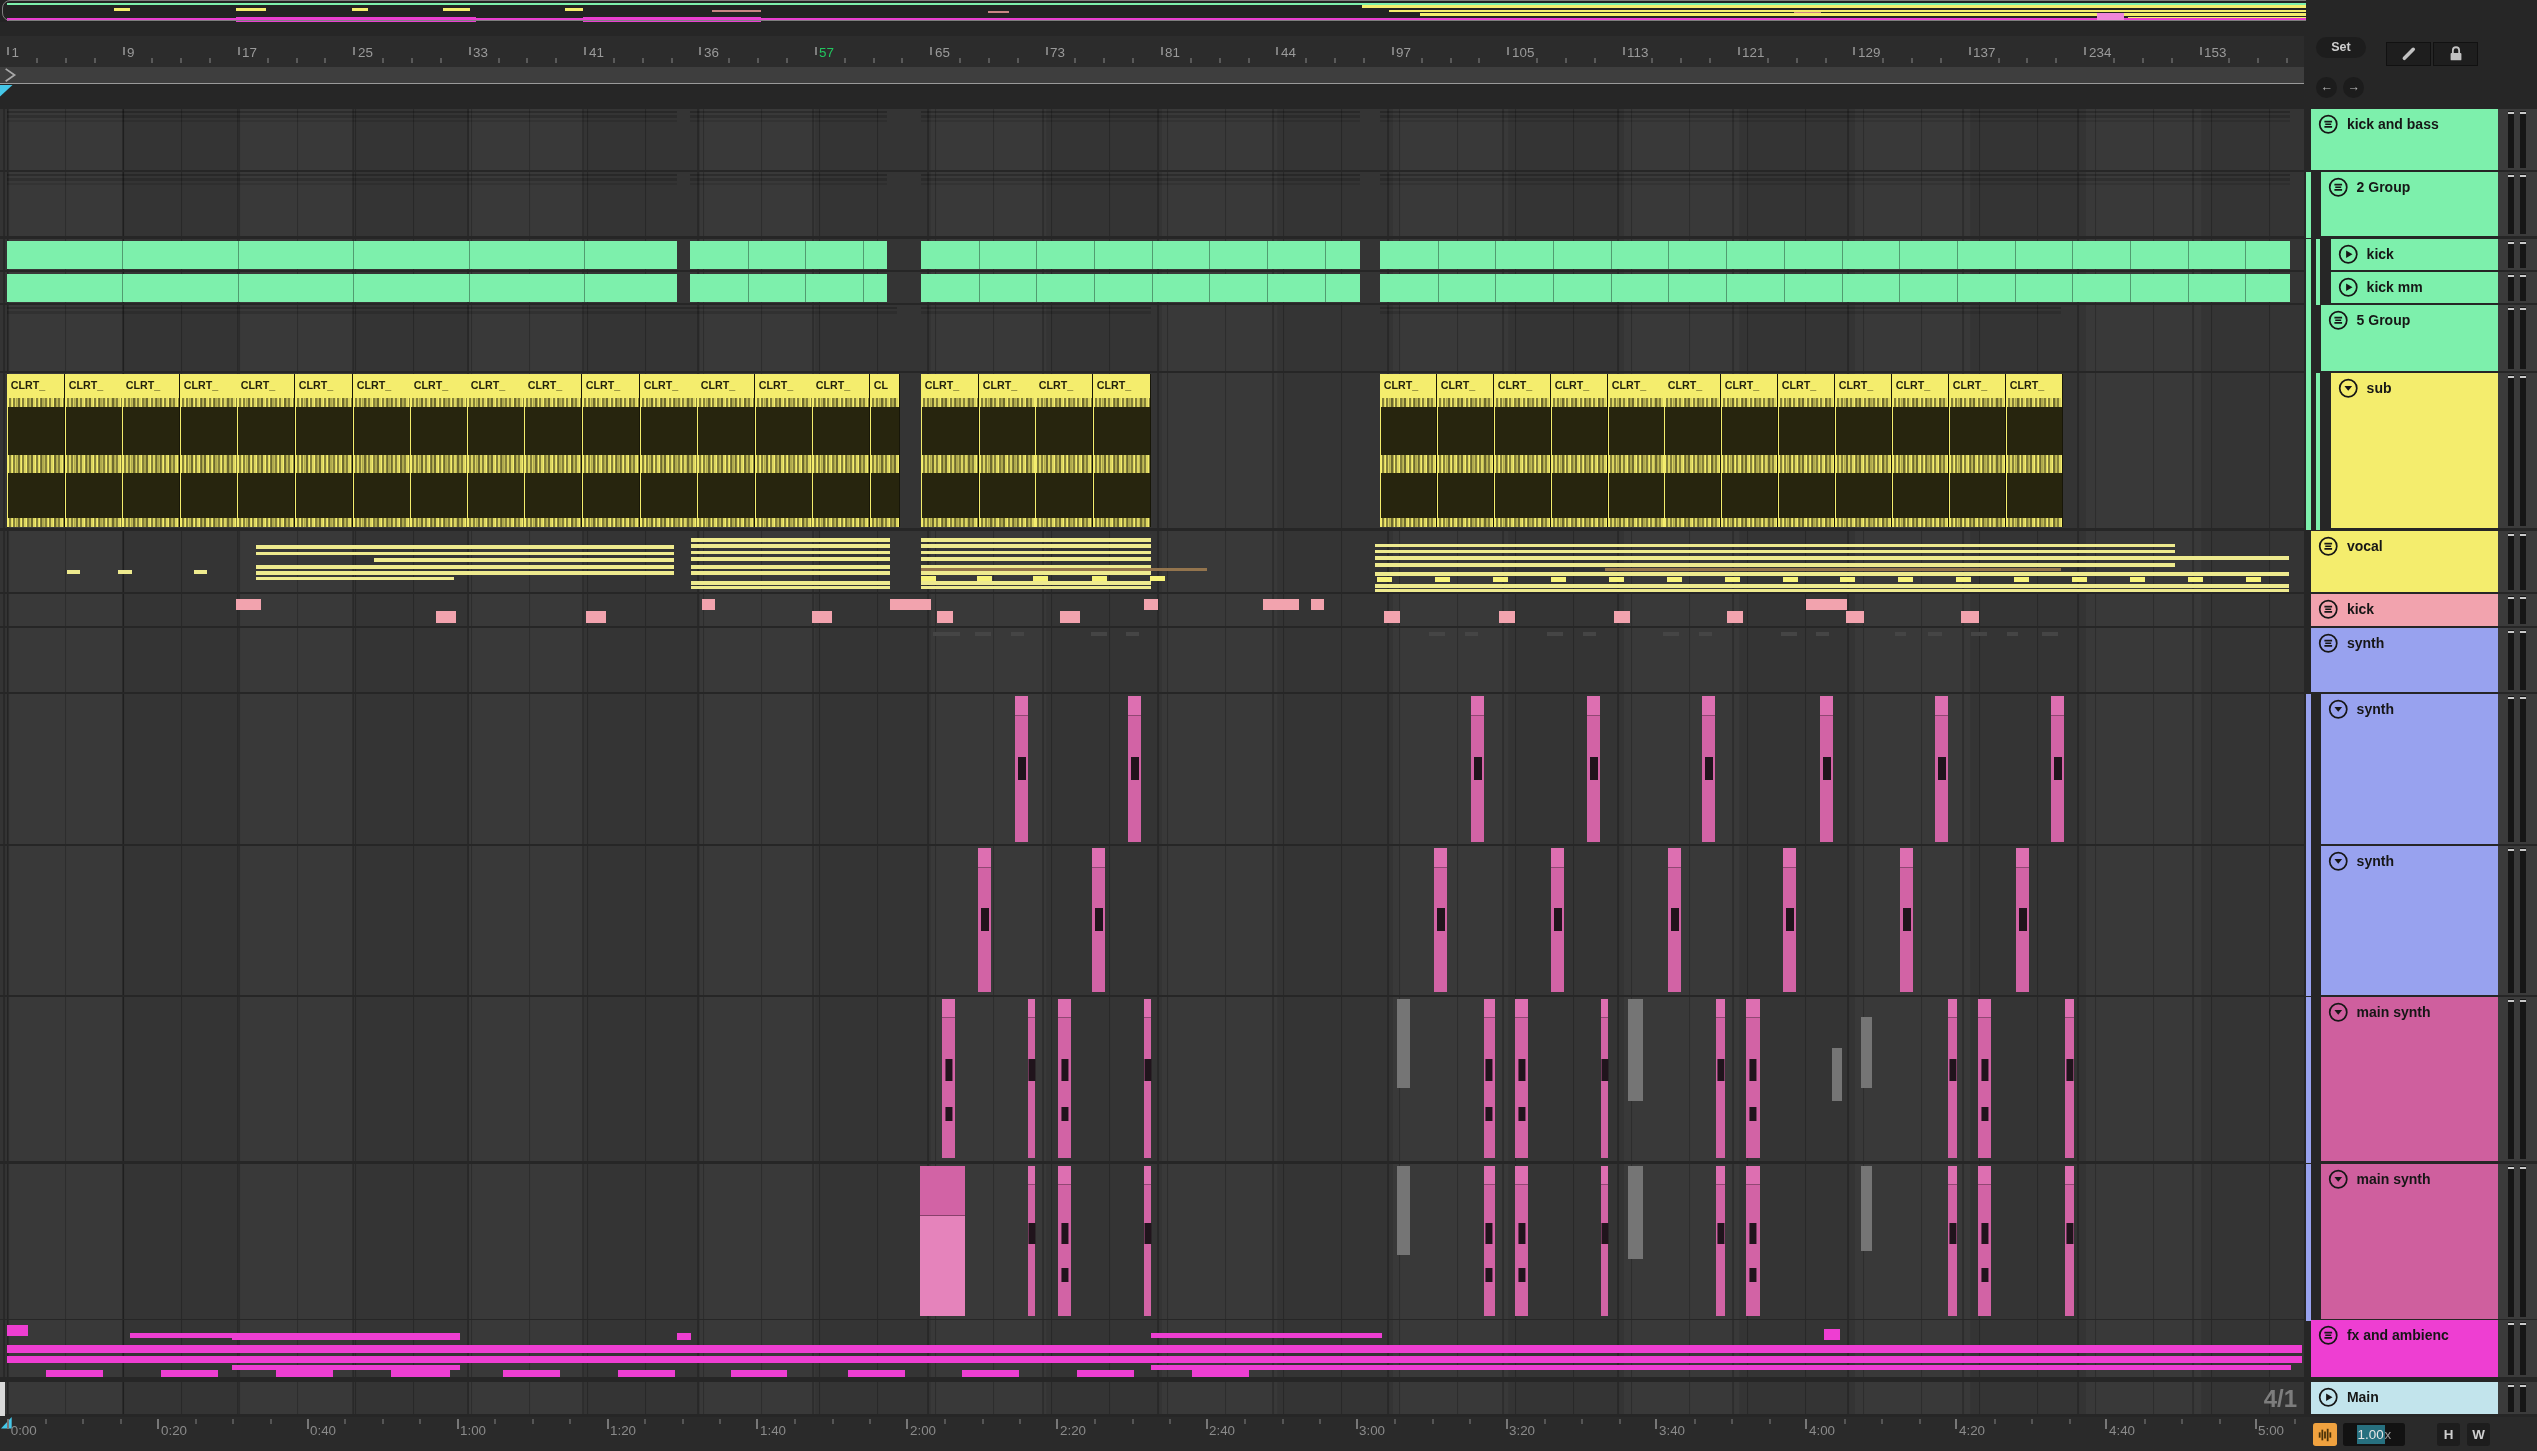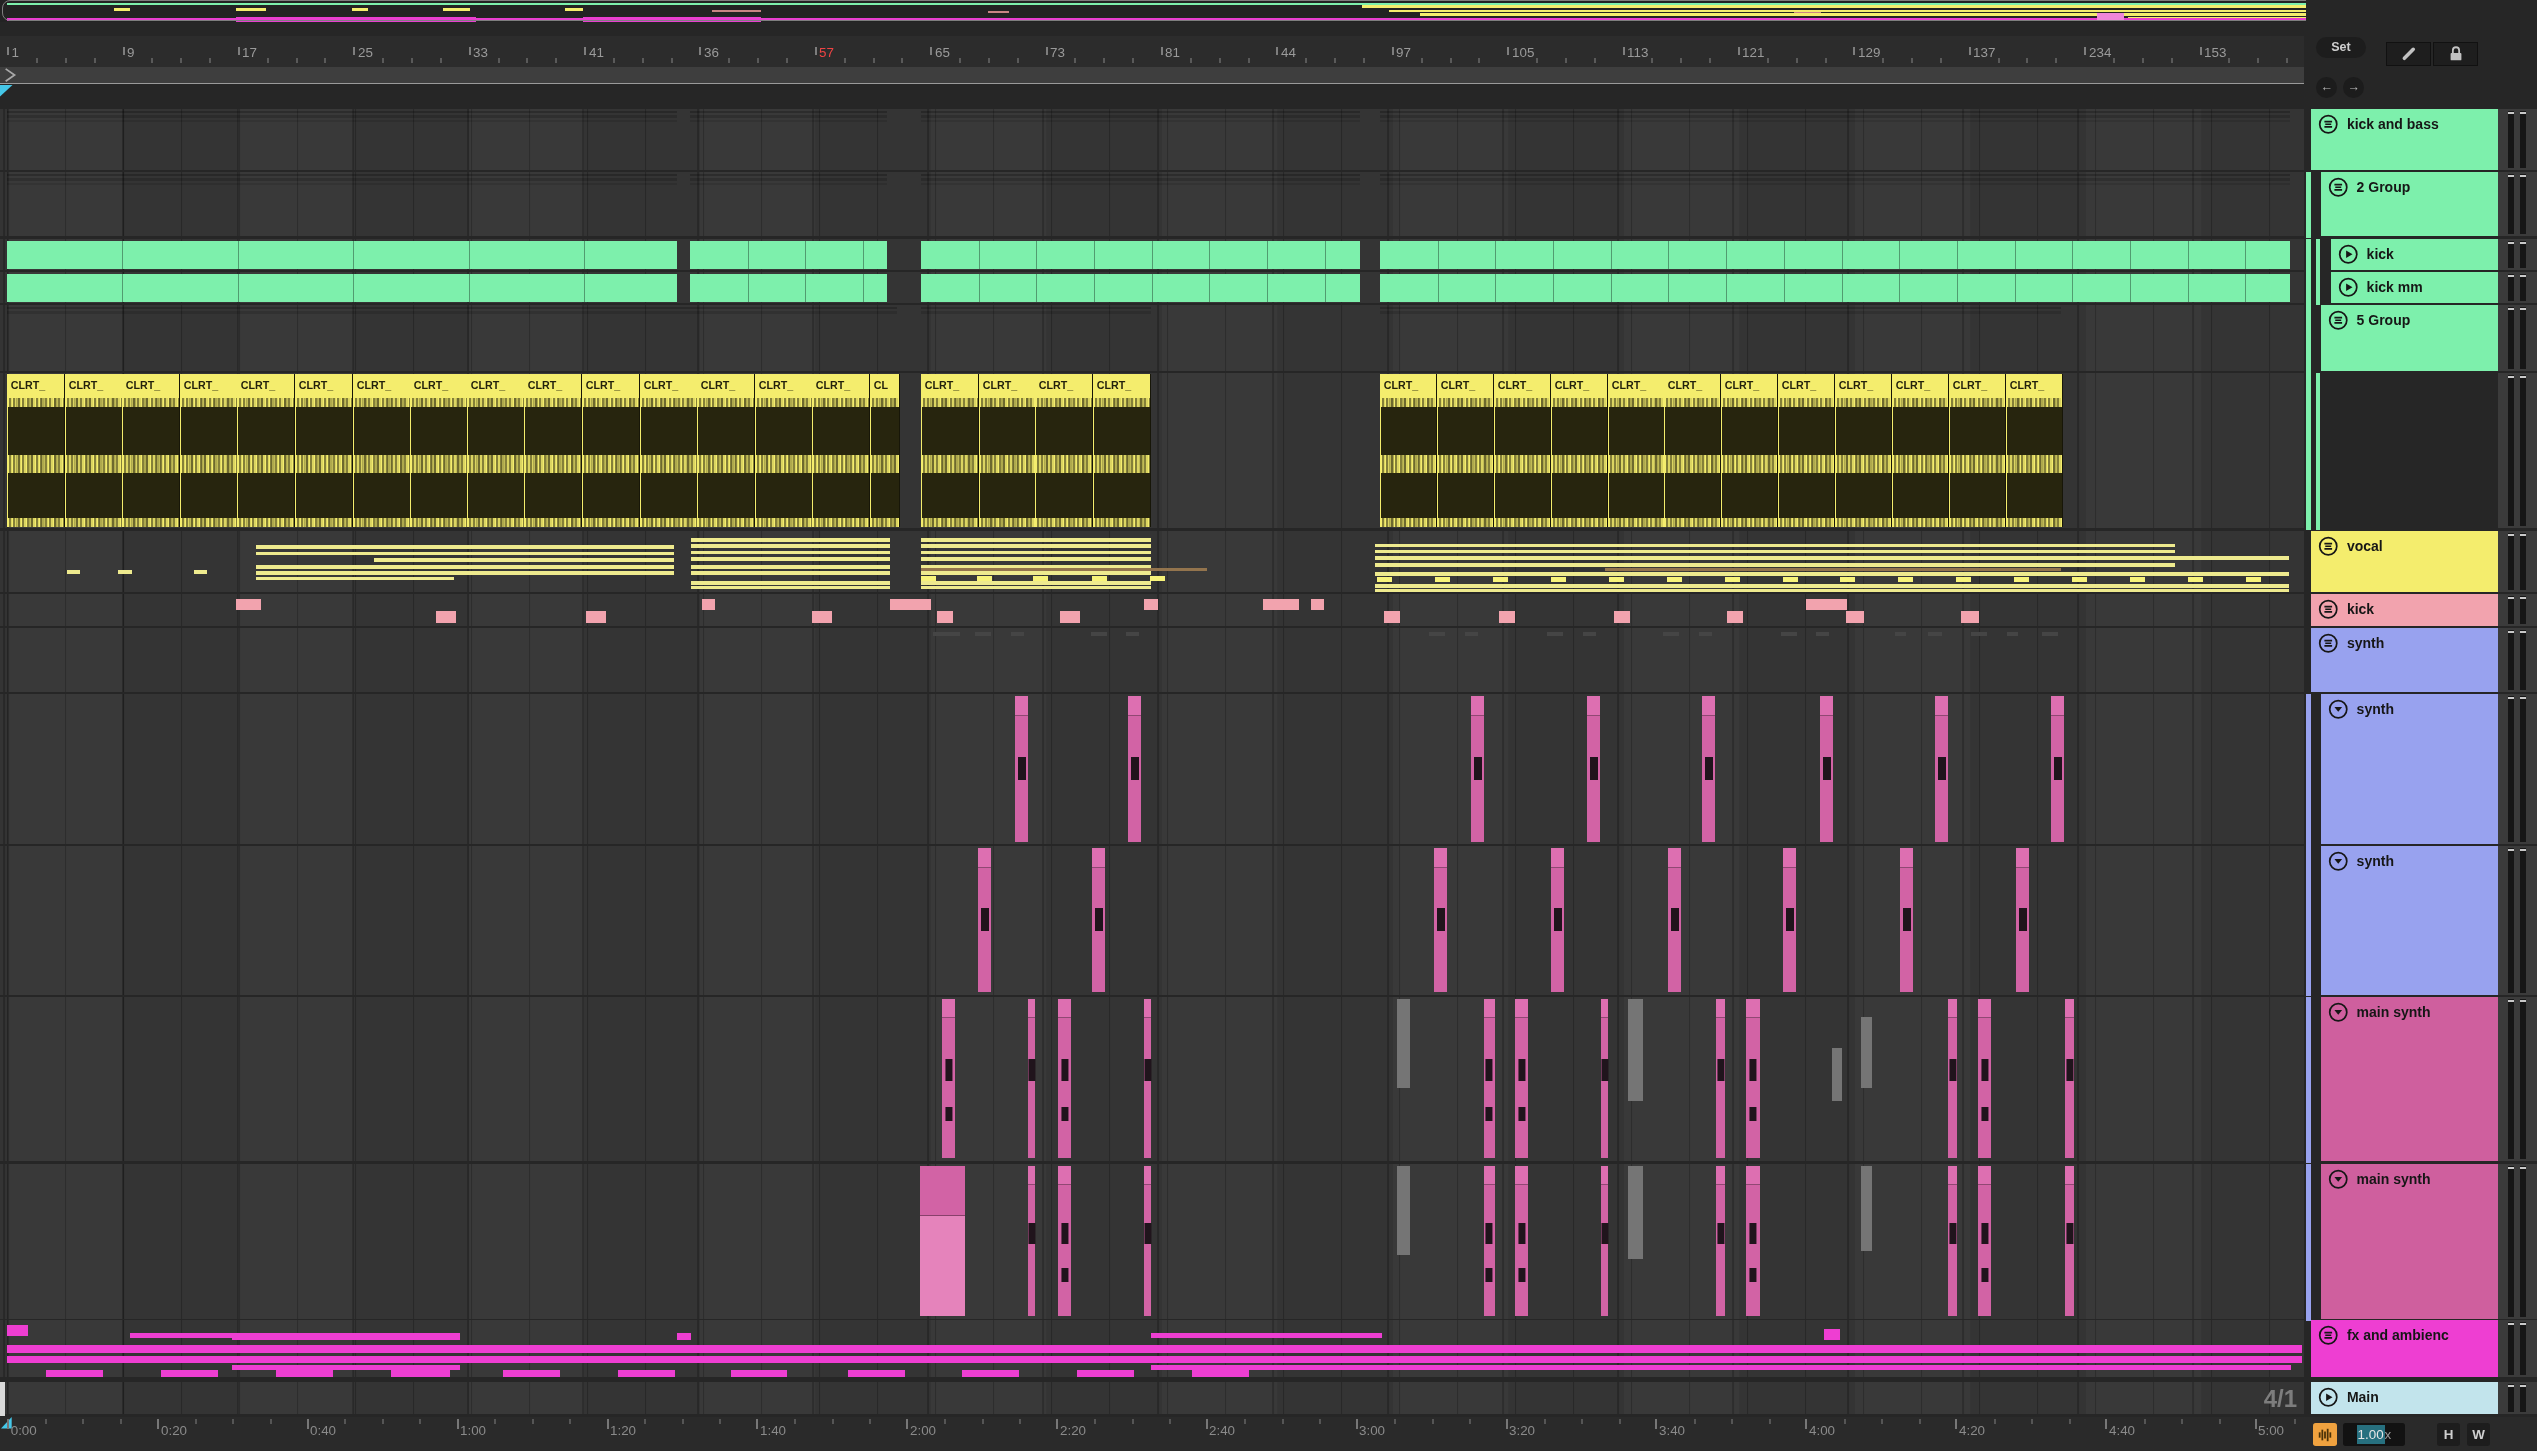--- a/index.html
+++ b/index.html
@@ -87,21 +87,21 @@
       <div style="left: 242px; top: 9px; color: rgb(154, 154, 154); font-size: 13.4px; position: absolute;">17</div>
       <div style="left: 353px; top: 10.7px; width: 1.8px; height: 8px; background: rgb(125, 125, 125); position: absolute;"></div>
       <div style="left: 358px; top: 9px; color: rgb(154, 154, 154); font-size: 13.4px; position: absolute;">25</div>
       <div style="left: 469px; top: 10.7px; width: 1.8px; height: 8px; background: rgb(125, 125, 125); position: absolute;"></div>
       <div style="left: 473px; top: 9px; color: rgb(154, 154, 154); font-size: 13.4px; position: absolute;">33</div>
       <div style="left: 584px; top: 10.7px; width: 1.8px; height: 8px; background: rgb(125, 125, 125); position: absolute;"></div>
       <div style="left: 589px; top: 9px; color: rgb(154, 154, 154); font-size: 13.4px; position: absolute;">41</div>
       <div style="left: 699px; top: 10.7px; width: 1.8px; height: 8px; background: rgb(125, 125, 125); position: absolute;"></div>
       <div style="left: 704px; top: 9px; color: rgb(154, 154, 154); font-size: 13.4px; position: absolute;">36</div>
       <div style="left: 815px; top: 10.7px; width: 1.8px; height: 8px; background: rgb(125, 125, 125); position: absolute;"></div>
-      <div style="left: 819px; top: 9px; color: #ef4444; font-size: 13.4px; position: absolute;">57</div>
+      <div style="left: 819px; top: 9px; color: #22c55e; font-size: 13.4px; position: absolute;">57</div>
       <div style="left: 930px; top: 10.7px; width: 1.8px; height: 8px; background: rgb(125, 125, 125); position: absolute;"></div>
       <div style="left: 935px; top: 9px; color: rgb(154, 154, 154); font-size: 13.4px; position: absolute;">65</div>
       <div style="left: 1046px; top: 10.7px; width: 1.8px; height: 8px; background: rgb(125, 125, 125); position: absolute;"></div>
       <div style="left: 1050px; top: 9px; color: rgb(154, 154, 154); font-size: 13.4px; position: absolute;">73</div>
       <div style="left: 1161px; top: 10.7px; width: 1.8px; height: 8px; background: rgb(125, 125, 125); position: absolute;"></div>
       <div style="left: 1165px; top: 9px; color: rgb(154, 154, 154); font-size: 13.4px; position: absolute;">81</div>
       <div style="left: 1276px; top: 10.7px; width: 1.8px; height: 8px; background: rgb(125, 125, 125); position: absolute;"></div>
       <div style="left: 1281px; top: 9px; color: rgb(154, 154, 154); font-size: 13.4px; position: absolute;">44</div>
       <div style="left: 1392px; top: 10.7px; width: 1.8px; height: 8px; background: rgb(125, 125, 125); position: absolute;"></div>
       <div style="left: 1396px; top: 9px; color: rgb(154, 154, 154); font-size: 13.4px; position: absolute;">97</div>
@@ -974,20 +974,27 @@
         <span class="trk-name">5 Group</span>
       </div>
       <div style="left: 192px; top: 305px; width: 39px; height: 66px; background: rgb(59, 59, 59); position: absolute;">
         <div style="left: 9.8px; top: 1.8px; bottom: 1.8px; width: 6.2px; background: rgb(22, 22, 22); position: absolute;"></div>
         <div style="left: 9.8px; top: 2.7px; width: 6.2px; height: 2.7px; background: rgb(201, 201, 201); position: absolute;"></div>
         <div style="left: 22px; top: 1.8px; bottom: 1.8px; width: 6.2px; background: rgb(22, 22, 22); position: absolute;"></div>
         <div style="left: 22px; top: 2.7px; width: 6.2px; height: 2.7px; background: rgb(201, 201, 201); position: absolute;"></div>
       </div>
       <div style="left: 0px; top: 373px; width: 4.5px; height: 157px; background: rgb(125, 240, 172); position: absolute;"></div>
       <div style="left: 9.8px; top: 373px; width: 4.5px; height: 157px; background: rgb(125, 240, 172); position: absolute;"></div>
+      <div style="left: 25px; top: 373px; width: 169px; height: 155px; background: rgb(244, 237, 109); display: flex; align-items: flex-start; padding: 5.3px 3.6px 0px 7.1px; box-sizing: border-box; position: absolute;">
+        <svg width="20.5" height="20.5" viewBox="0 0 24 24">
+          <circle cx="12" cy="12" r="10" fill="none" stroke="#161616" stroke-width="2"></circle>
+          <polygon points="7.5,9.5 16.5,9.5 12,15" fill="#161616"></polygon>
+        </svg>
+        <span class="trk-name">sub</span>
+      </div>
       <div style="left: 192px; top: 373px; width: 39px; height: 155px; background: rgb(59, 59, 59); position: absolute;">
         <div style="left: 9.8px; top: 1.8px; bottom: 1.8px; width: 6.2px; background: rgb(22, 22, 22); position: absolute;"></div>
         <div style="left: 9.8px; top: 2.7px; width: 6.2px; height: 2.7px; background: rgb(201, 201, 201); position: absolute;"></div>
         <div style="left: 22px; top: 1.8px; bottom: 1.8px; width: 6.2px; background: rgb(22, 22, 22); position: absolute;"></div>
         <div style="left: 22px; top: 2.7px; width: 6.2px; height: 2.7px; background: rgb(201, 201, 201); position: absolute;"></div>
       </div>
       <div style="left: 5.3px; top: 531px; width: 189px; height: 61px; background: rgb(244, 237, 109); display: flex; align-items: flex-start; padding: 5.3px 3.6px 0px 7.1px; box-sizing: border-box; position: absolute;">
         <svg width="20.5" height="20.5" viewBox="0 0 24 24">
           <circle cx="12" cy="12" r="10" fill="none" stroke="#161616" stroke-width="2"></circle>
           <path d="M7.5 9h9M8.5 12h7M7.5 15h9" stroke="#161616" stroke-width="2" fill="none"></path>

